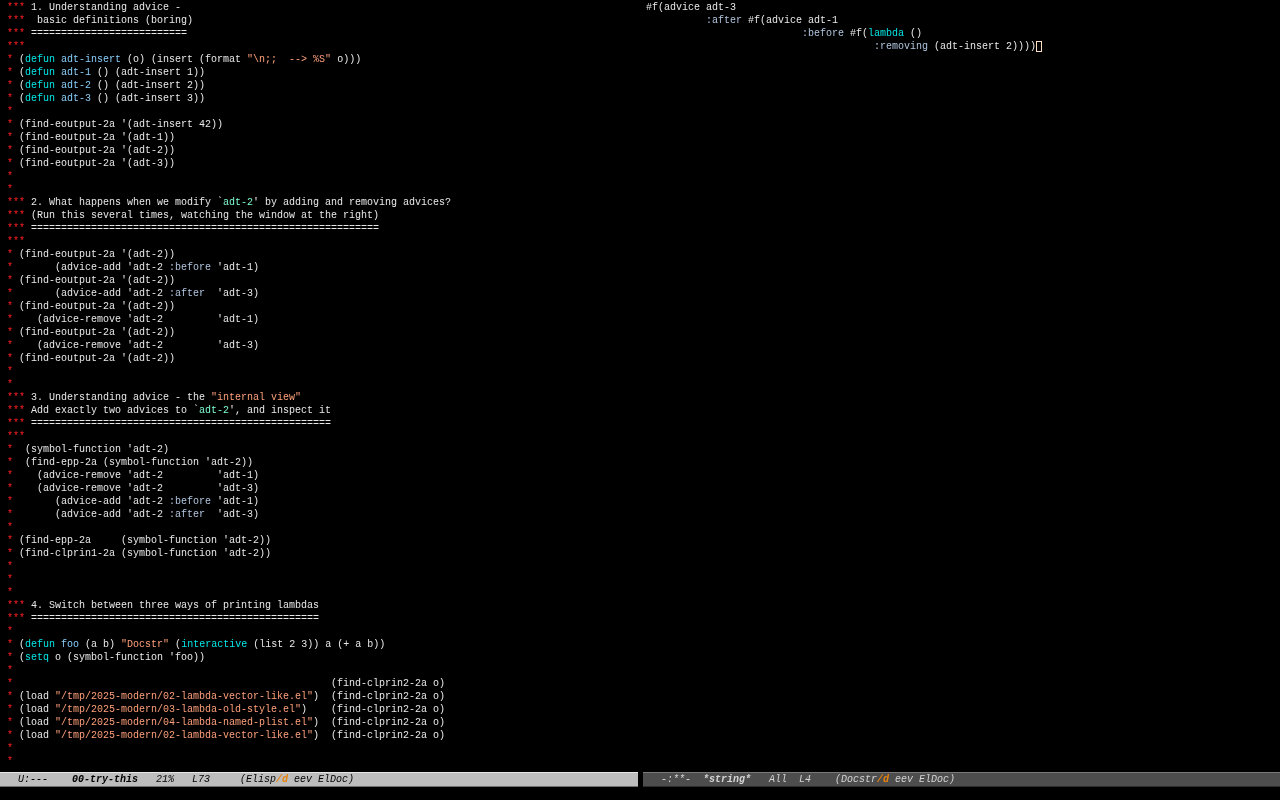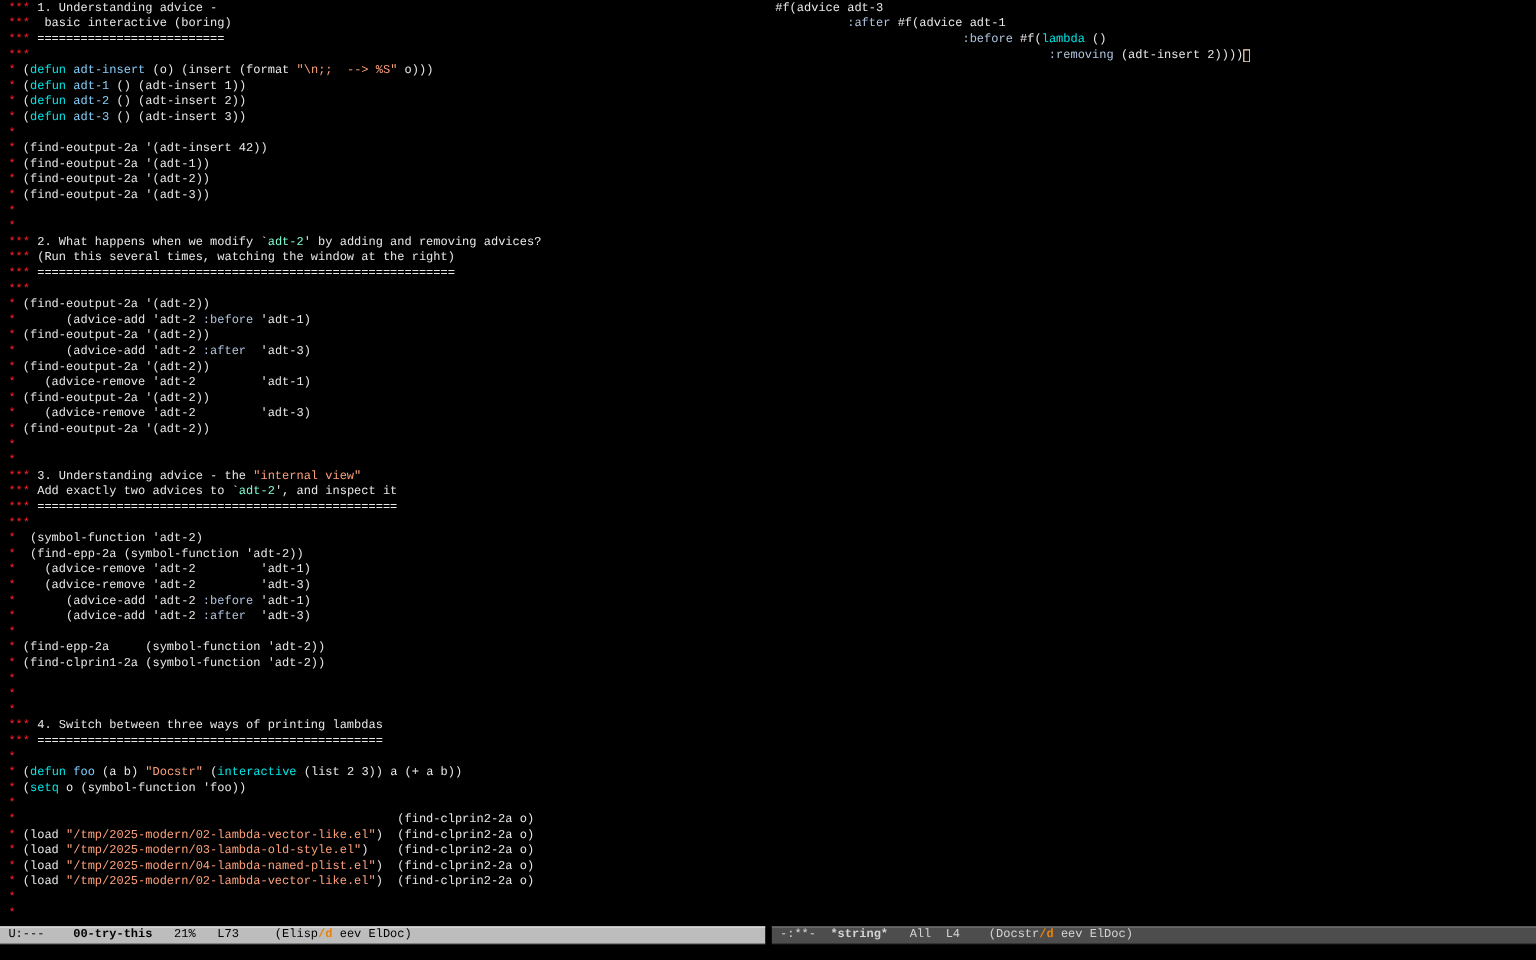--- a/index.html
+++ b/index.html
@@ -30,42 +30,42 @@
   .c-st{color:var(--string);}
   .c-kw{color:var(--builtin);}
   .c-aq{color:var(--const);}
   .c-sel{background:var(--region); color:#ffffff;}
   .c-cur{background:var(--cursor); color:#000000;}
   .c-hcur{box-shadow:inset 0 0 0 1px var(--cursor);}
   .c-m{color:inherit;}
   .c-b{color:inherit; font-weight:bold;}
   .c-or{color:var(--orange); font-weight:bold;}
   .modeline{
-    height:15px; line-height:14px; white-space:pre; padding-left:7px; overflow:hidden;
+    height:15px; line-height:14px; white-space:pre; padding-left:18px; overflow:hidden;font-style:italic;
   }
   .modeline-active{
     background:var(--ml-active-bg); color:var(--ml-active-fg);
     border-top:1px solid #e6e6e6; box-shadow:inset 0 -1px 0 #6f6f6f;
   }
   .modeline-inactive{
     background:var(--ml-inactive-bg); color:var(--ml-inactive-fg);
     border-top:1px solid #7a7a7a; box-shadow:inset 0 -1px 0 #2c2c2c;
   }
   .echo-area{height:13px; background:var(--bg);}
 </style>
 </head>
 <body>
 
 <div class="frame">
   <div class="windows">
 
     <div class="win win-left">
       <div class="buffer-body" id="left-body">
           <div class="ln"><span class="c-r">***</span><span class="c-d"> 1. Understanding advice -</span></div>
-          <div class="ln"><span class="c-r">***</span><span class="c-d">  basic interactive (boring)</span></div>
+          <div class="ln"><span class="c-r">***</span><span class="c-d">  basic definitions (boring)</span></div>
           <div class="ln"><span class="c-r">***</span><span class="c-d"> ==========================</span></div>
           <div class="ln"><span class="c-r">***</span></div>
           <div class="ln"><span class="c-r">*</span><span class="c-d"> (</span><span class="c-cy">defun</span><span class="c-d"> </span><span class="c-fn">adt-insert</span><span class="c-d"> (o) (insert (format </span><span class="c-st">"\n;;  --&gt; %S"</span><span class="c-d"> o)))</span></div>
           <div class="ln"><span class="c-r">*</span><span class="c-d"> (</span><span class="c-cy">defun</span><span class="c-d"> </span><span class="c-fn">adt-1</span><span class="c-d"> () (adt-insert 1))</span></div>
           <div class="ln"><span class="c-r">*</span><span class="c-d"> (</span><span class="c-cy">defun</span><span class="c-d"> </span><span class="c-fn">adt-2</span><span class="c-d"> () (adt-insert 2))</span></div>
           <div class="ln"><span class="c-r">*</span><span class="c-d"> (</span><span class="c-cy">defun</span><span class="c-d"> </span><span class="c-fn">adt-3</span><span class="c-d"> () (adt-insert 3))</span></div>
           <div class="ln"><span class="c-r">*</span></div>
           <div class="ln"><span class="c-r">*</span><span class="c-d"> (find-eoutput-2a '(adt-insert 42))</span></div>
           <div class="ln"><span class="c-r">*</span><span class="c-d"> (find-eoutput-2a '(adt-1))</span></div>
           <div class="ln"><span class="c-r">*</span><span class="c-d"> (find-eoutput-2a '(adt-2))</span></div>

